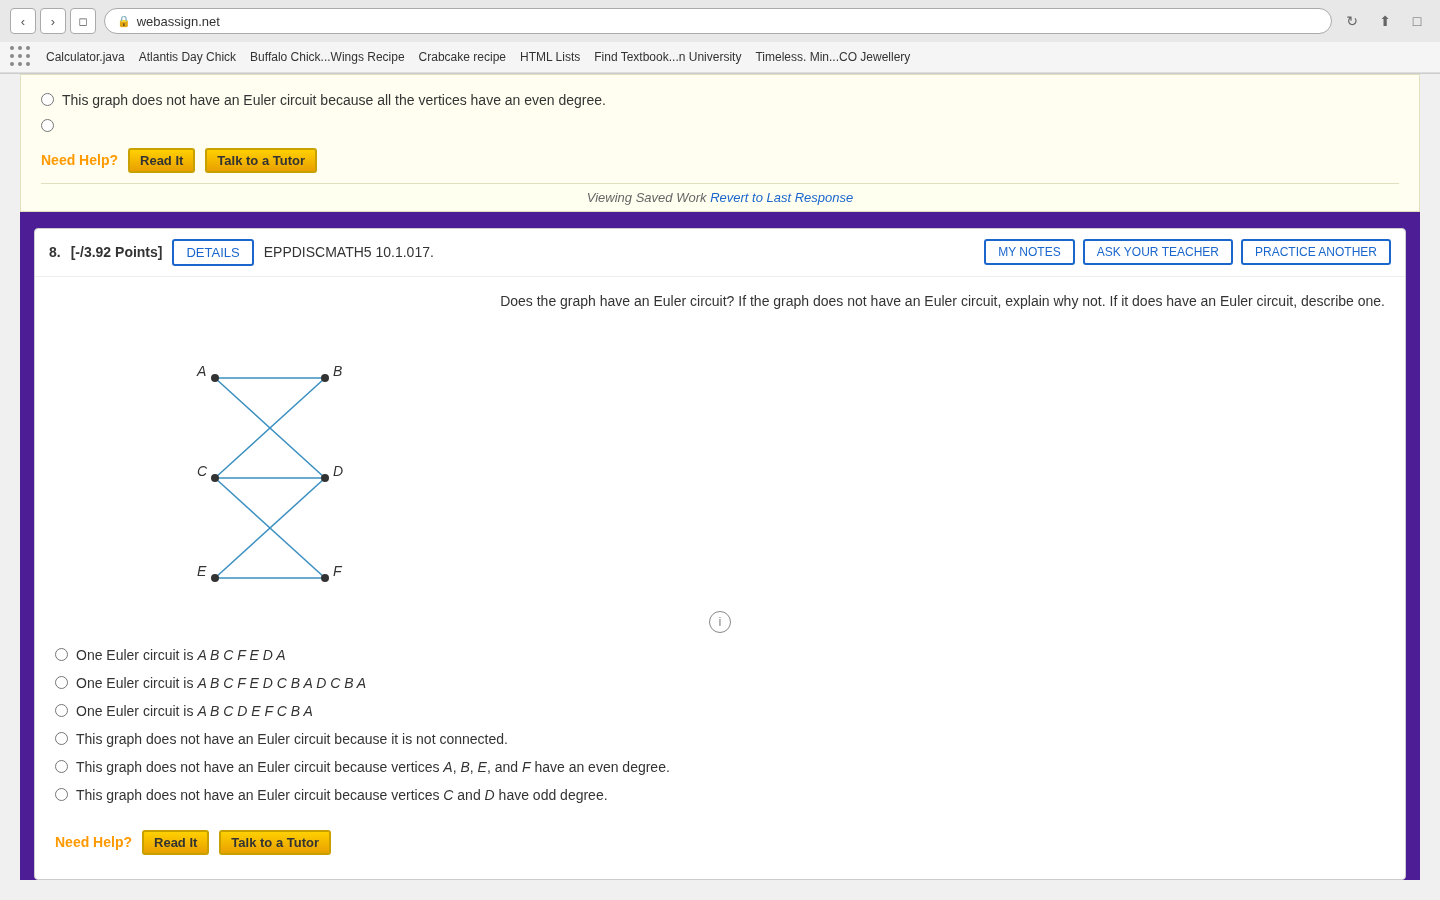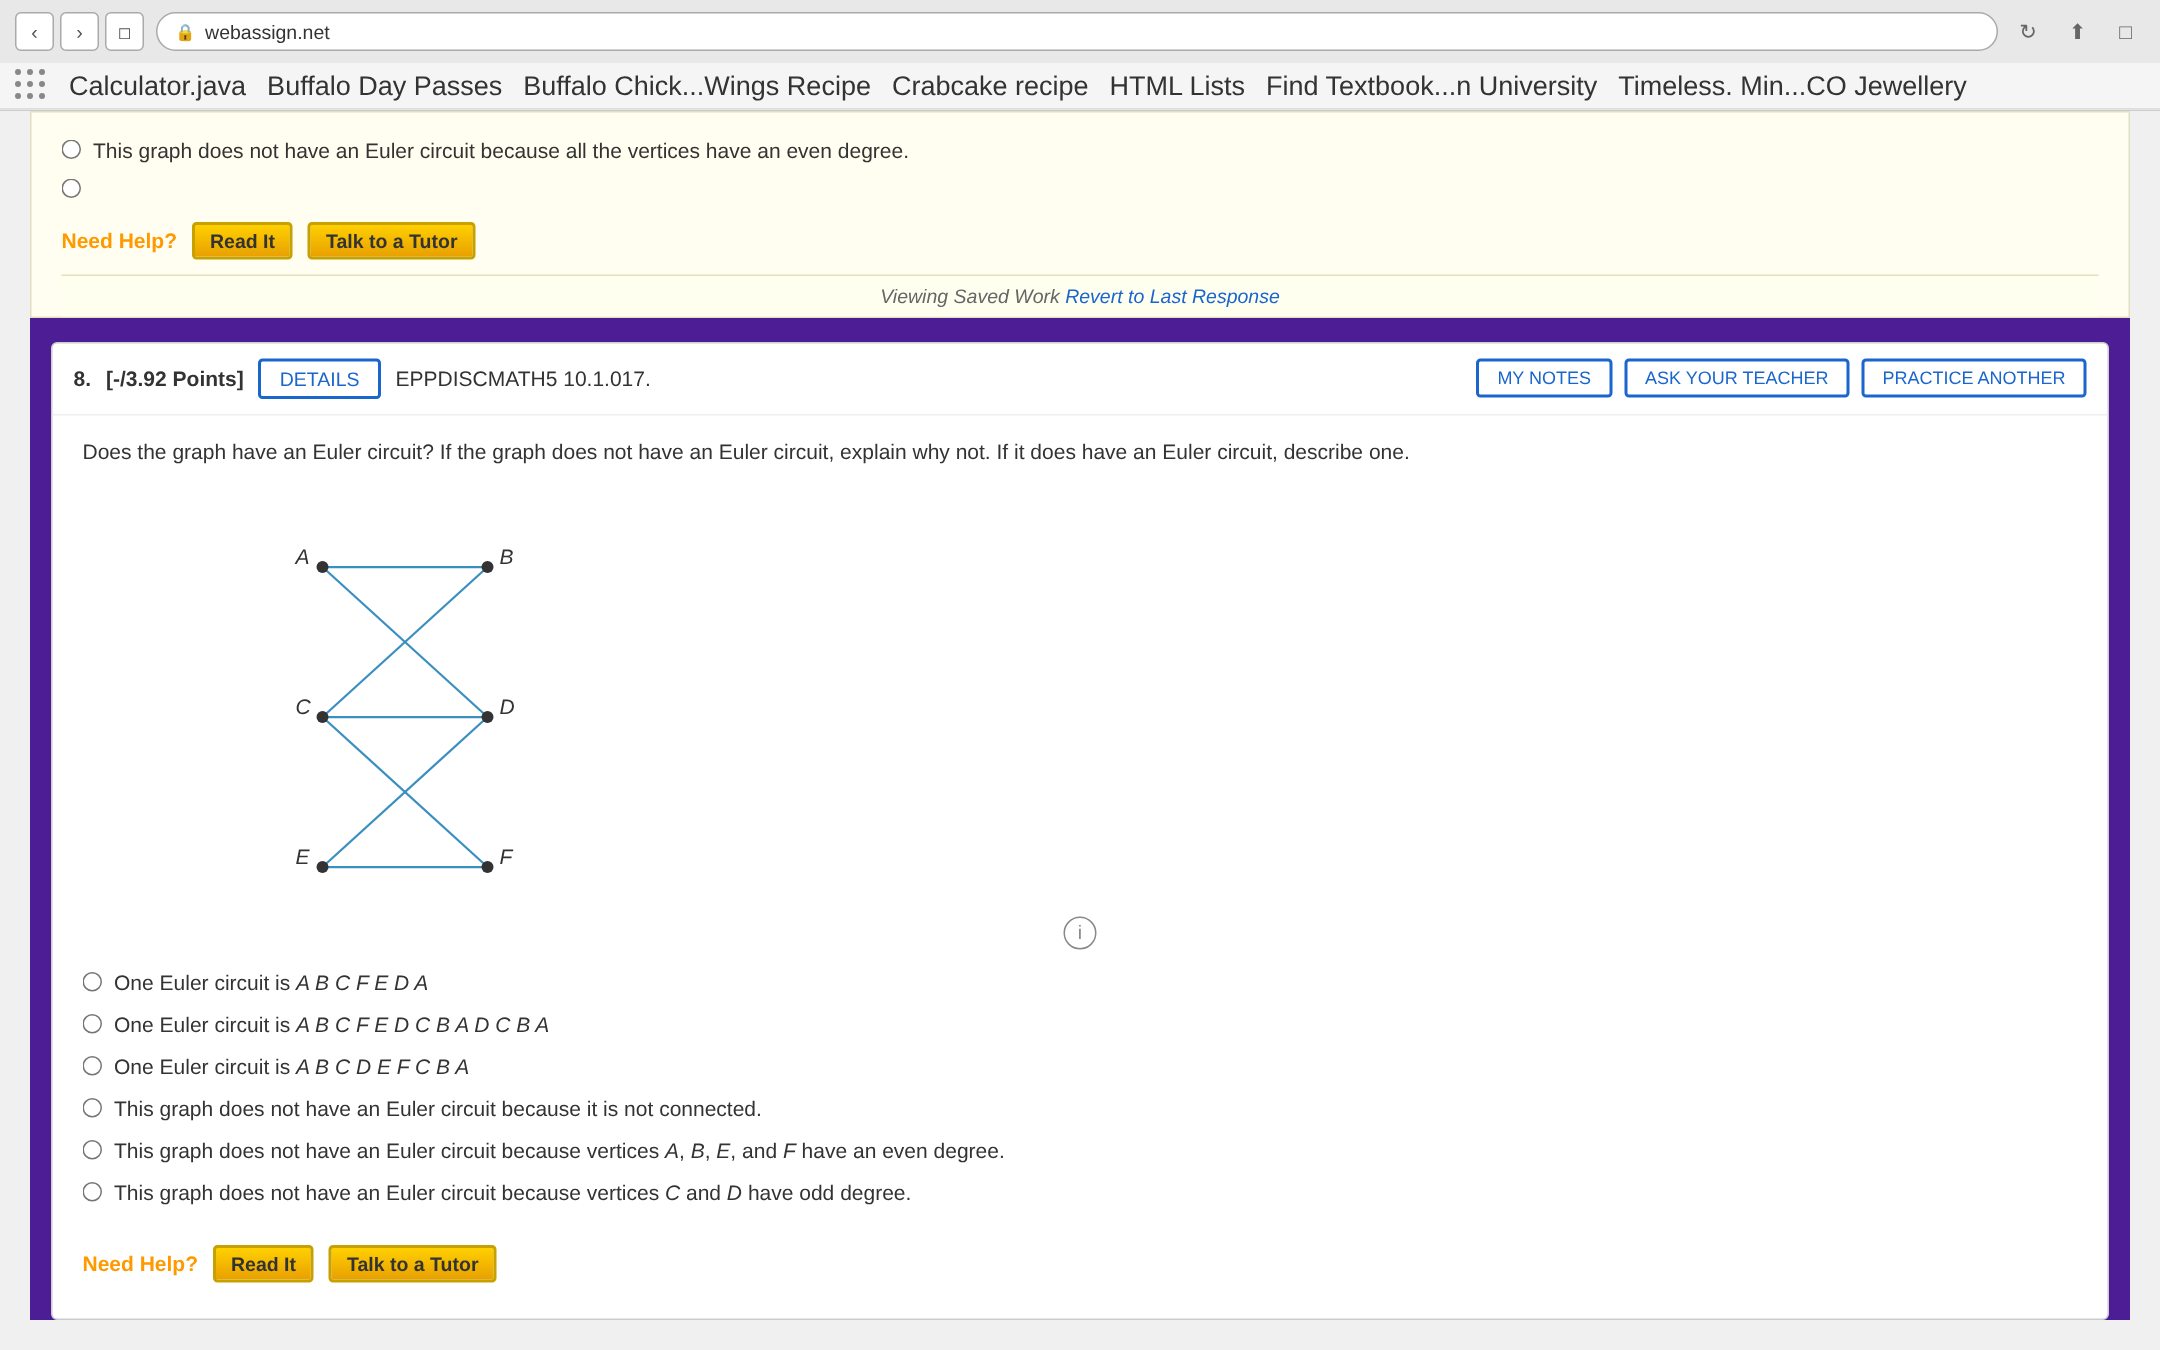--- a/index.html
+++ b/index.html
@@ -64,21 +64,21 @@
     }
 
     
     .bookmarks-bar {
       background: #f5f5f5;
       border-bottom: 1px solid #ddd;
       padding: 4px 10px;
       display: flex;
       align-items: center;
       gap: 14px;
-      font-size: 18px;
+      font-size: 12px;
     }
     .bookmark-dots {
       display: grid;
       grid-template-columns: repeat(3,6px);
       grid-template-rows: repeat(3,6px);
       gap: 2px;
     }
     .bookmark-dot { width:4px; height:4px; background:#888; border-radius:50%; }
     .bookmark-link {
       color: #333;
@@ -204,20 +204,21 @@
     }
 
     .question-body {
       padding: 14px 20px;
     }
     .question-text {
       font-size: 14px;
       color: #333;
       margin-bottom: 16px;
       line-height: 1.5;
+      text-align: right;
     }
 
     
     .graph-container {
       margin: 10px 0 20px 60px;
     }
 
     
     .info-icon-wrap {
       display: flex;
@@ -285,21 +286,21 @@
         <div class="bookmark-dot"></div>
         <div class="bookmark-dot"></div>
       <div class="bookmark-dot"></div>
         <div class="bookmark-dot"></div>
         <div class="bookmark-dot"></div>
       <div class="bookmark-dot"></div>
         <div class="bookmark-dot"></div>
         <div class="bookmark-dot"></div>
     </div>
     <a class="bookmark-link">Calculator.java</a>
-    <a class="bookmark-link">Buffalo Day Passes</a>
+    <a class="bookmark-link">Atlantis Day Chick</a>
     <a class="bookmark-link">Buffalo Chick...Wings Recipe</a>
     <a class="bookmark-link">Crabcake recipe</a>
     <a class="bookmark-link">HTML Lists</a>
     <a class="bookmark-link">Find Textbook...n University</a>
     <a class="bookmark-link">Timeless. Min...CO Jewellery</a>
   </div>
 </div>
 
 <div class="page-content">
 

